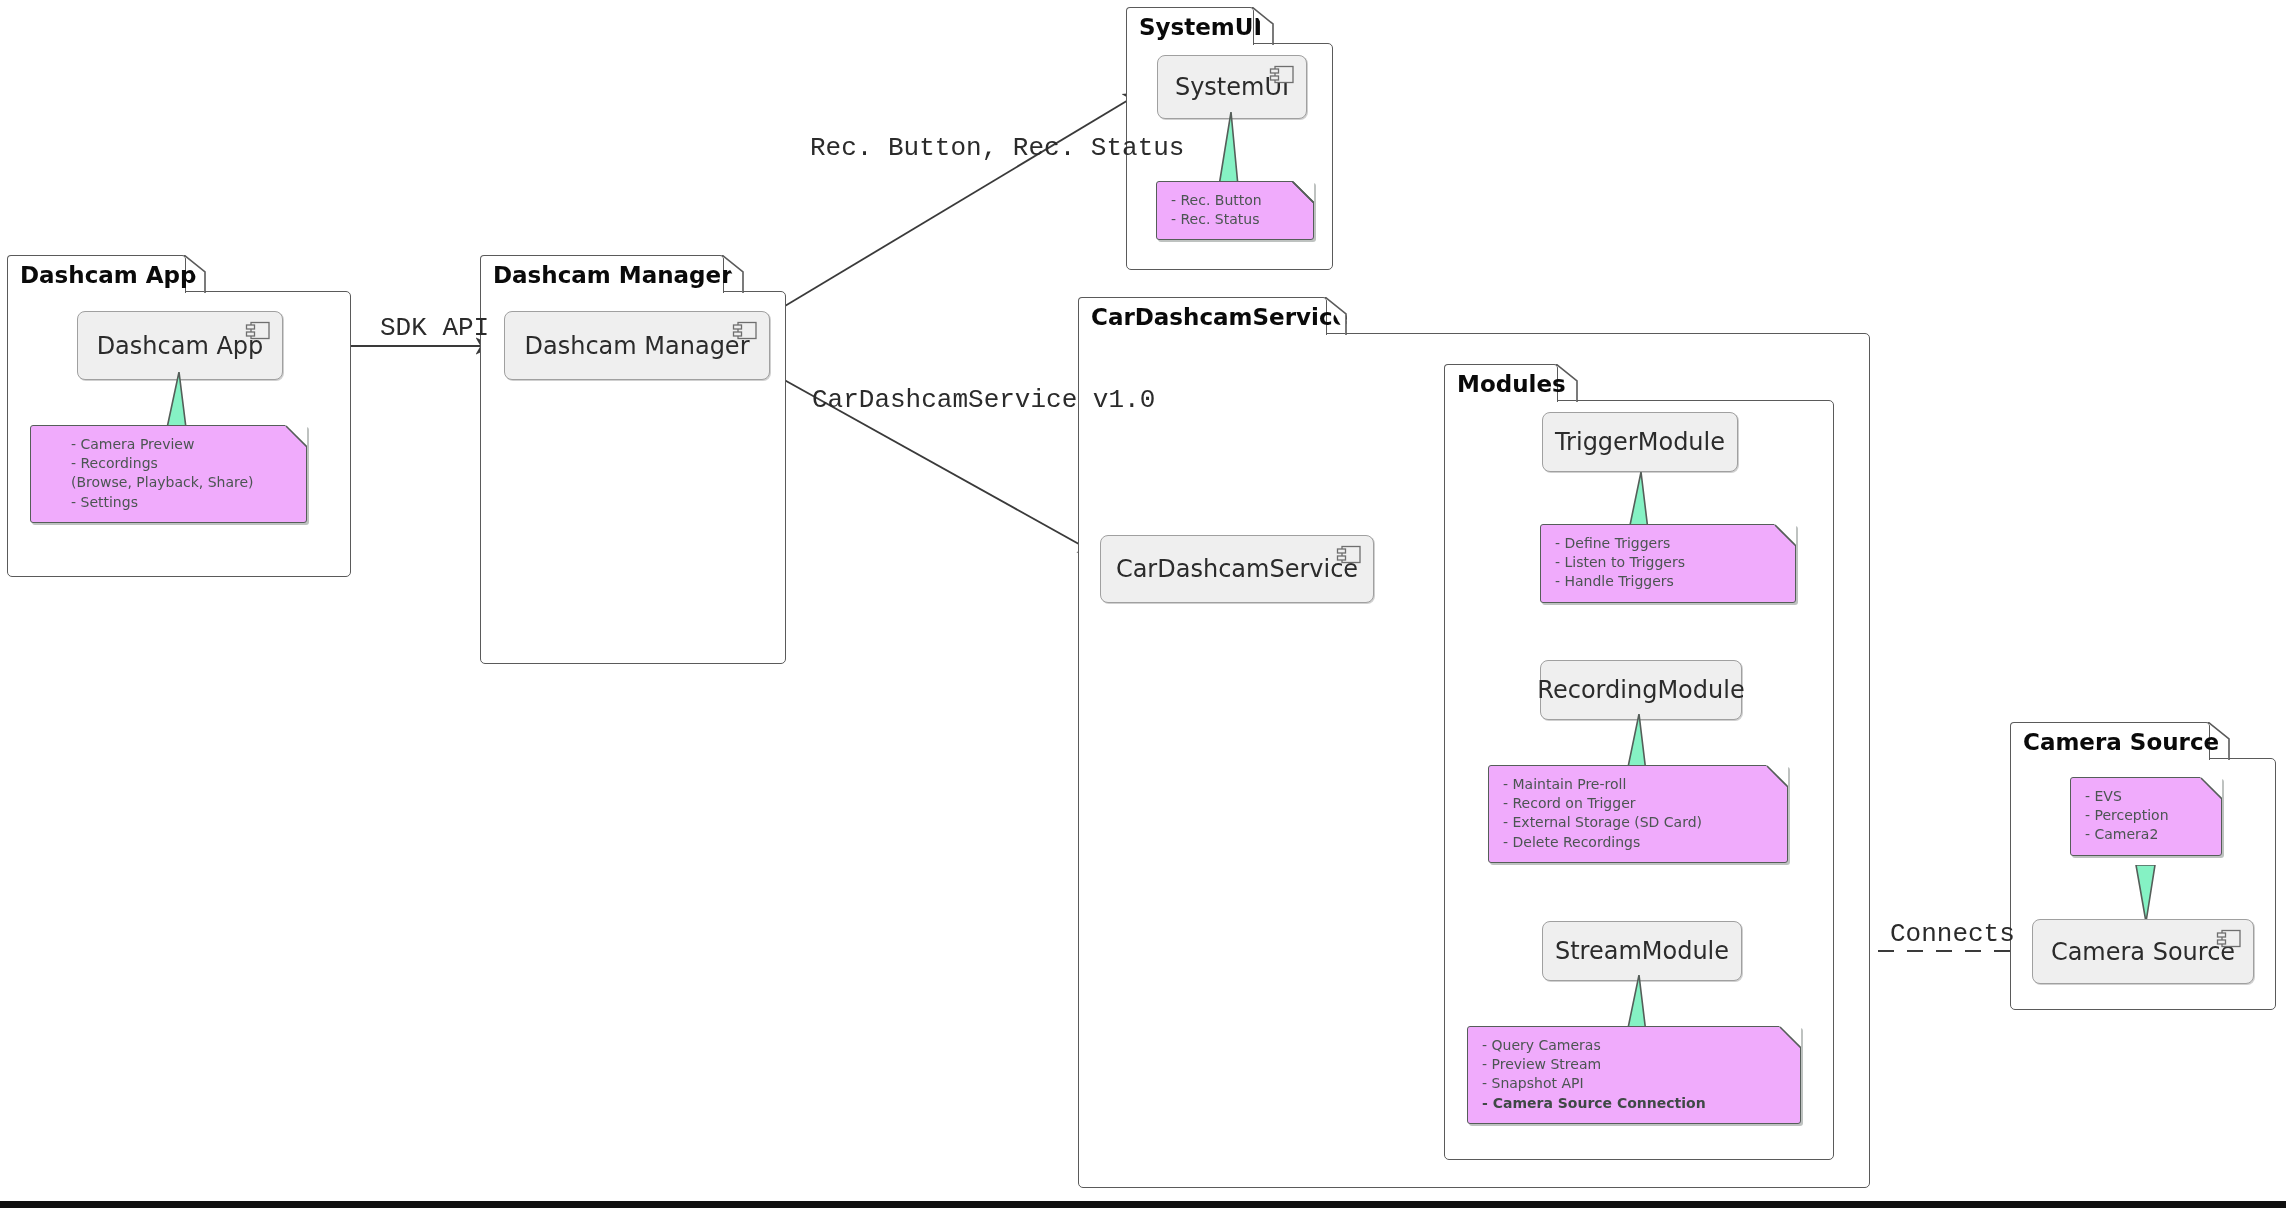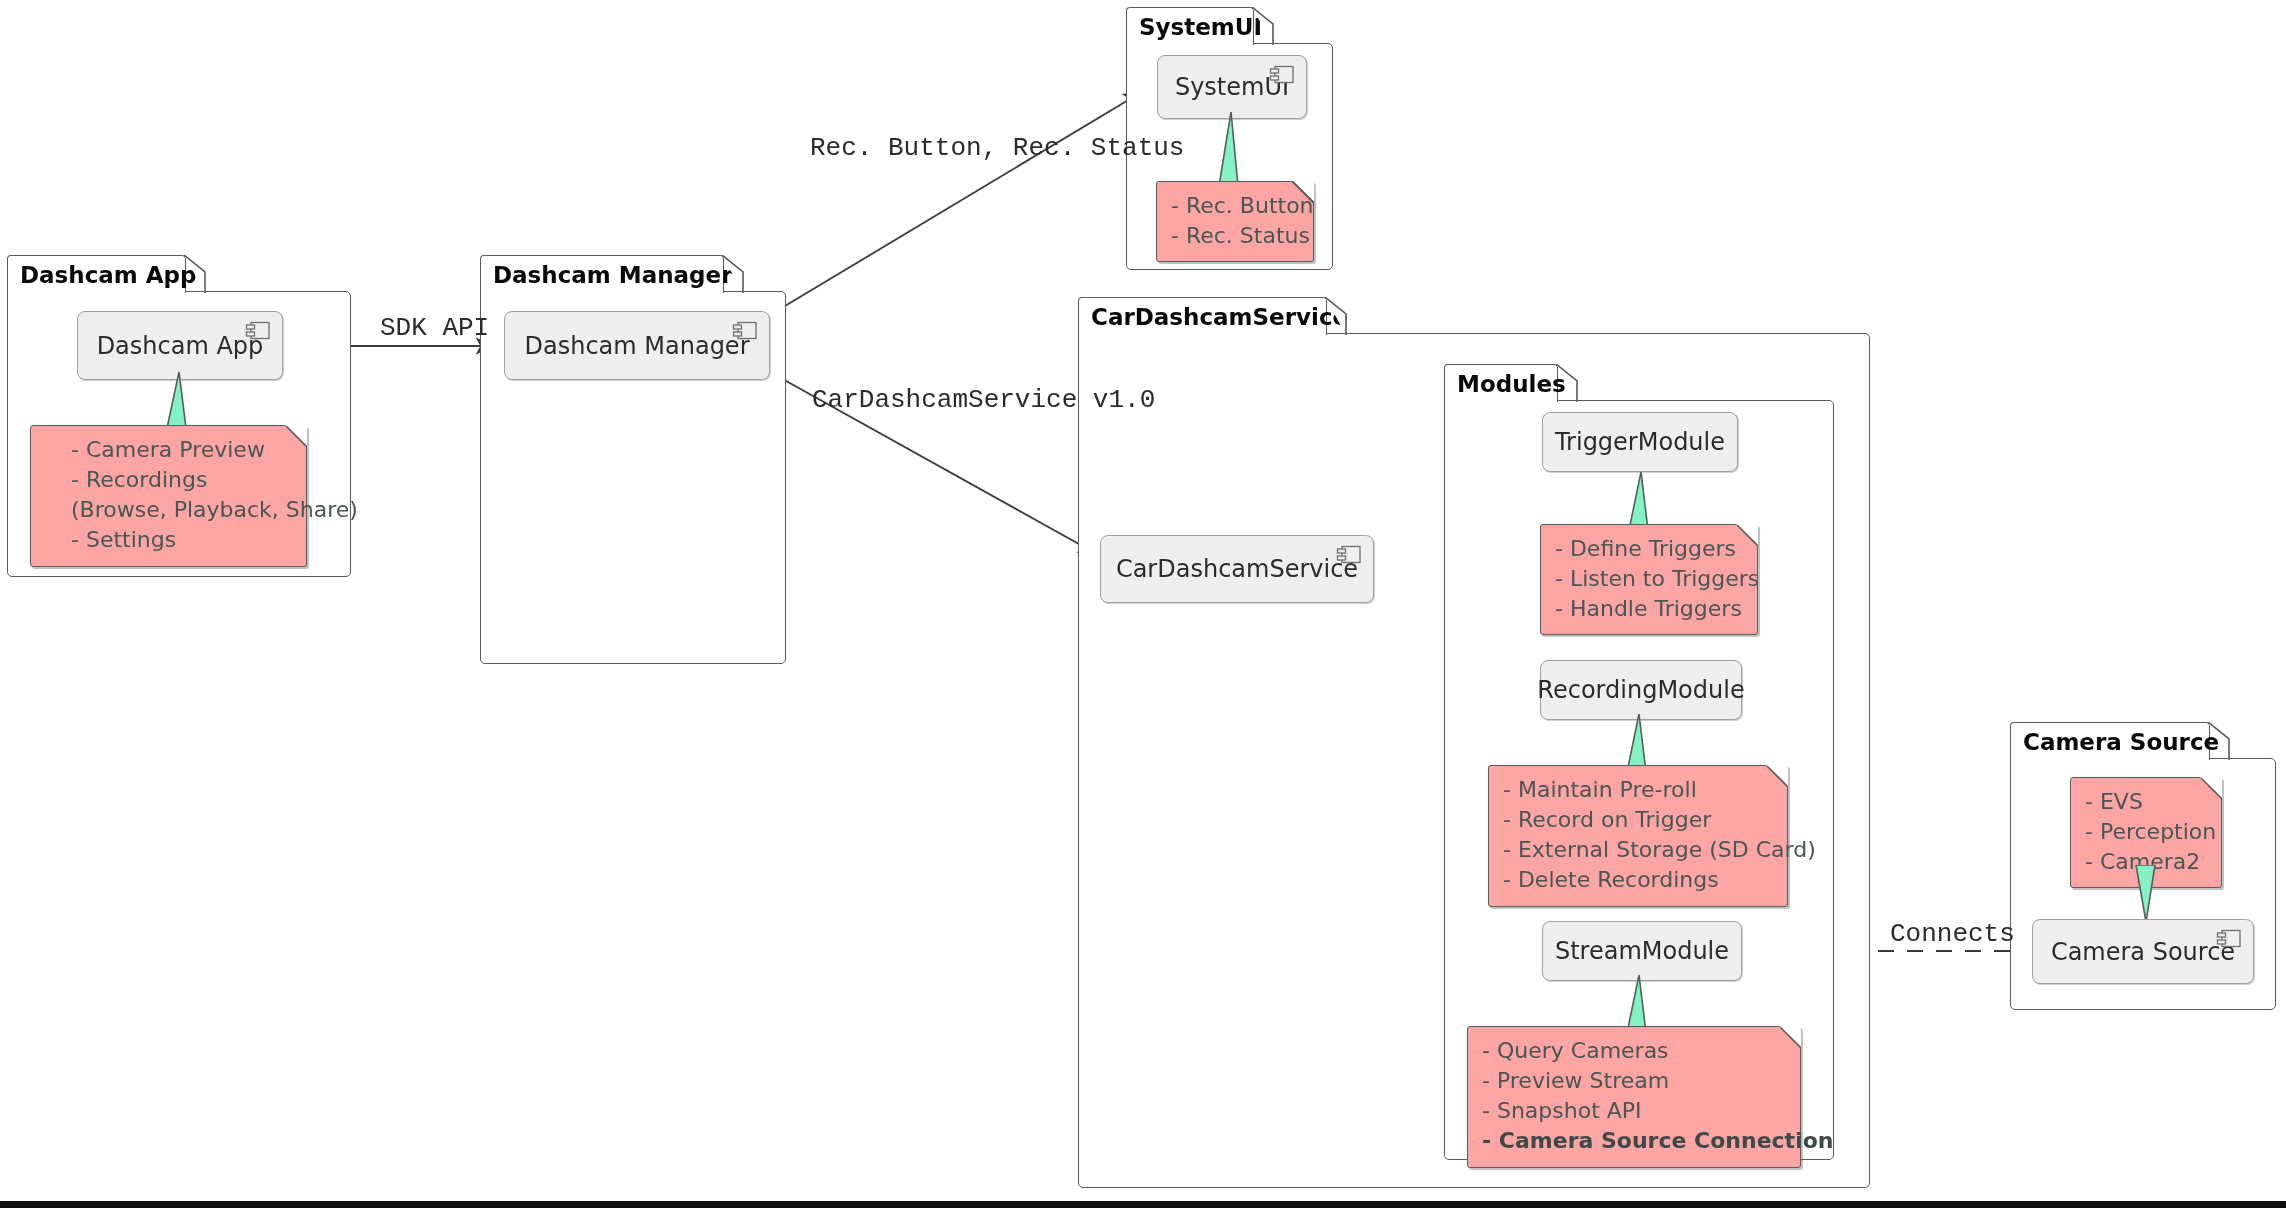--- a/index.html
+++ b/index.html
@@ -77,25 +77,25 @@
   .comp .cicon {
     position: absolute;
     right: 11px; top: 9px;
     width: 26px; height: 19px;
   }
 
   
   .note {
     position: absolute;
     box-sizing: border-box;
-    background: #fca5a5;
+    background: #f0abfc;
     border: 1.6px solid #555e59;
     border-radius: 3px;
     color: #4b5552;
-    font-size: 22px;
+    font-size: 14px;
     line-height: 1.37;
     padding: 9px 16px 10px 14px;
     white-space: nowrap;
     box-shadow: 2px 2px 0 rgba(110,120,115,0.45);
   }
   .note .fold {
     position: absolute;
     right: -1px; top: -1px;
     width: 22px; height: 22px;
   }
@@ -267,21 +267,21 @@
     </svg>
     <div class="pkg-body" style="left:0; top:36px; width:390px; height:760px;"></div>
   </div>
 
   <div class="comp" style="left:1542px; top:412px; width:196px; height:60px;">
     <span>TriggerModule</span>
   </div>
   <svg style="position:absolute; left:1615px; top:472px; width:50px; height:62px;" viewBox="0 0 50 62">
     <path d="M 26 0 L 33 58 L 14 58 Z" fill="#85F2C4" stroke="#555e59" stroke-width="1.6"></path>
   </svg>
-  <div class="note" style="left:1540px; top:524px; width:218px;">
+  <div class="note" style="left:1540px; top:524px; width:256px;">
     <svg class="fold" viewBox="0 0 22 22">
       <path d="M 0 0 L 22 22 L 22 0 Z" fill="#ffffff" stroke="none"></path>
       <path d="M 1 1 L 22 22" stroke="#555e59" stroke-width="1.6"></path>
     </svg>
     <span class="line">- Define Triggers</span>
     <span class="line">- Listen to Triggers</span>
     <span class="line">- Handle Triggers</span>
   </div>
 
   <div class="comp" style="left:1540px; top:660px; width:202px; height:60px;">

